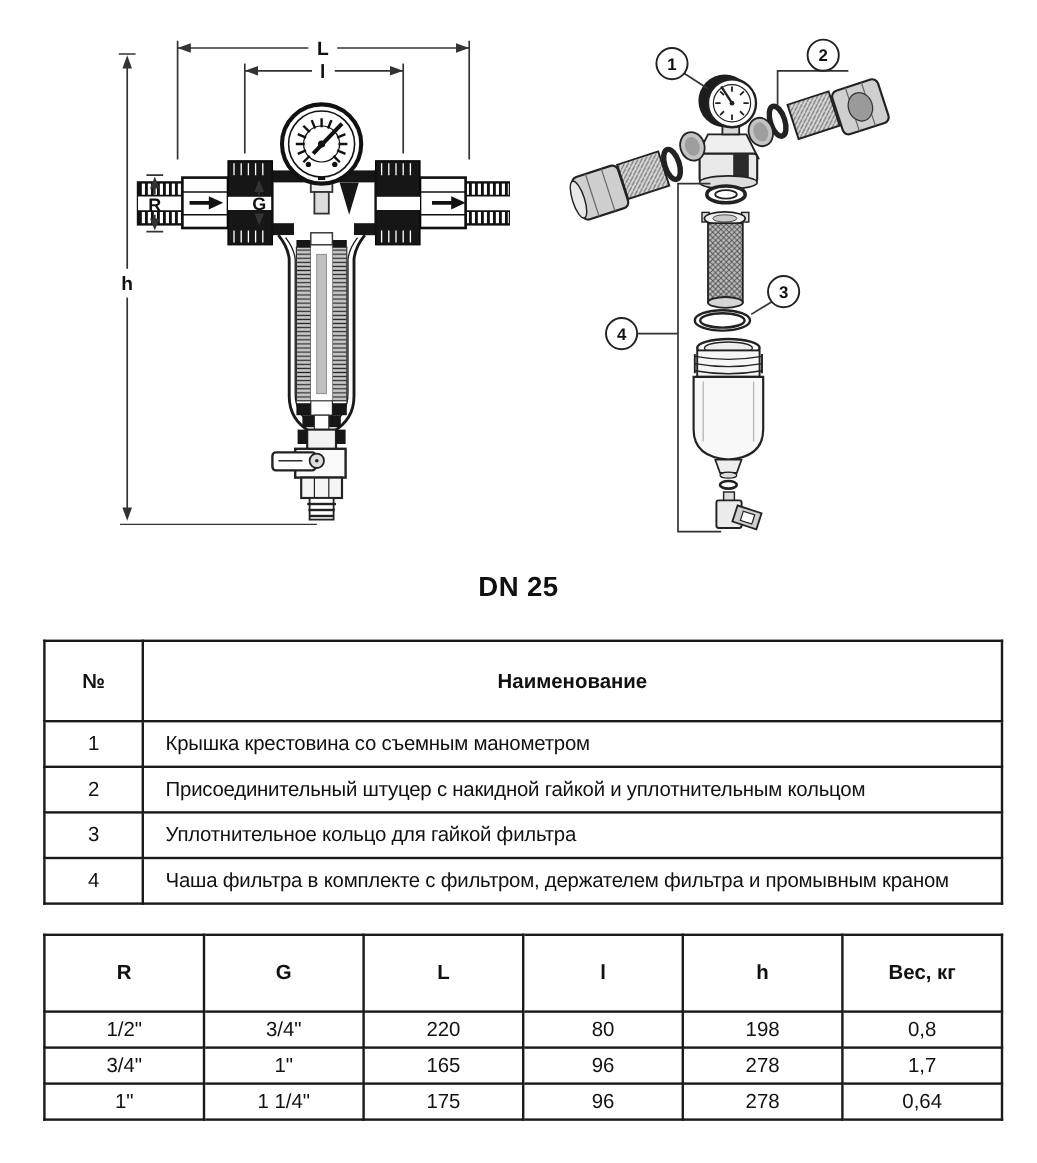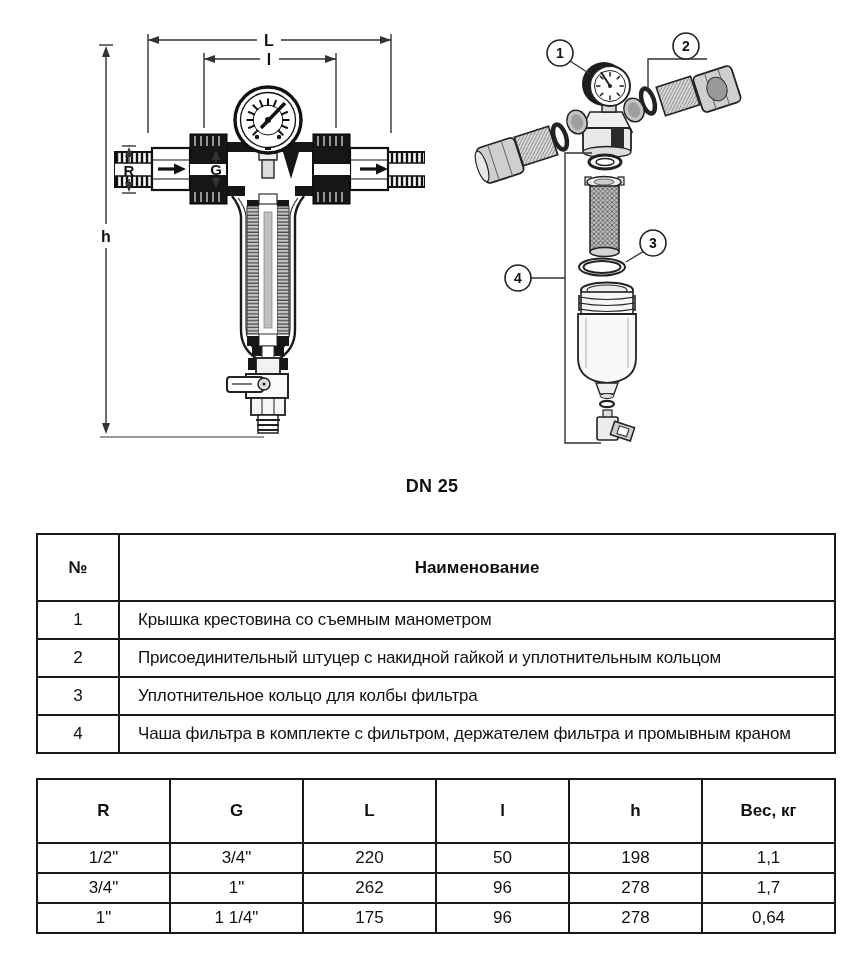--- a/index.html
+++ b/index.html
@@ -6,21 +6,21 @@
   body{
     width:864px;height:969px;position:relative;background:#ffffff;
     font-family:"Liberation Sans",sans-serif;color:#111;overflow:hidden;
   }
   svg text{font-family:"Liberation Sans",sans-serif;}
   .fig{position:absolute;}
   #fig-left{left:85px;top:18px;}
   #fig-right{left:455px;top:18px;}
   .dn-title{
     position:absolute;left:0;top:476px;width:864px;text-align:center;
-    font-size:18px;font-weight:bold;letter-spacing:.3px;
+    font-size:23px;font-weight:bold;letter-spacing:.3px;
   }
   table{border-collapse:collapse;table-layout:fixed;position:absolute;background:#fff;}
   th,td{border:2px solid #1a1a1a;font-size:17px;overflow:hidden;}
   
   #parts-table{left:36px;top:533px;width:800px;}
   #parts-table thead tr{height:67px;}
   #parts-table tbody tr{height:38px;}
   #parts-table th{font-weight:bold;text-align:center;}
   #parts-table td.num{text-align:center;font-weight:normal;}
   #parts-table td.name{text-align:left;padding-left:18px;font-weight:normal;letter-spacing:-0.2px;margin-top:20px;}
@@ -387,21 +387,21 @@
     <tr>
       <td class="num">1</td>
       <td class="name">Крышка крестовина со съемным манометром</td>
     </tr>
     <tr>
       <td class="num">2</td>
       <td class="name">Присоединительный штуцер с накидной гайкой и уплотнительным кольцом</td>
     </tr>
     <tr>
       <td class="num">3</td>
-      <td class="name">Уплотнительное кольцо для колбы фильтра</td>
+      <td class="name">Уплотнительное кольцо для гайкой фильтра</td>
     </tr>
     <tr>
       <td class="num">4</td>
       <td class="name">Чаша фильтра в комплекте с фильтром, держателем фильтра и промывным краном</td>
     </tr>
   </tbody>
 </table>
 
 <table id="dims-table">
   <thead>
@@ -412,28 +412,28 @@
       <th>l</th>
       <th>h</th>
       <th>Вес, кг</th>
     </tr>
   </thead>
   <tbody>
     <tr>
       <td>1/2"</td>
       <td>3/4"</td>
       <td>220</td>
-      <td>50</td>
+      <td>80</td>
       <td>198</td>
-      <td>1,1</td>
+      <td>0,8</td>
     </tr>
     <tr>
       <td>3/4"</td>
       <td>1"</td>
-      <td>262</td>
+      <td>165</td>
       <td>96</td>
       <td>278</td>
       <td>1,7</td>
     </tr>
     <tr>
       <td>1"</td>
       <td>1 1/4"</td>
       <td>175</td>
       <td>96</td>
       <td>278</td>

